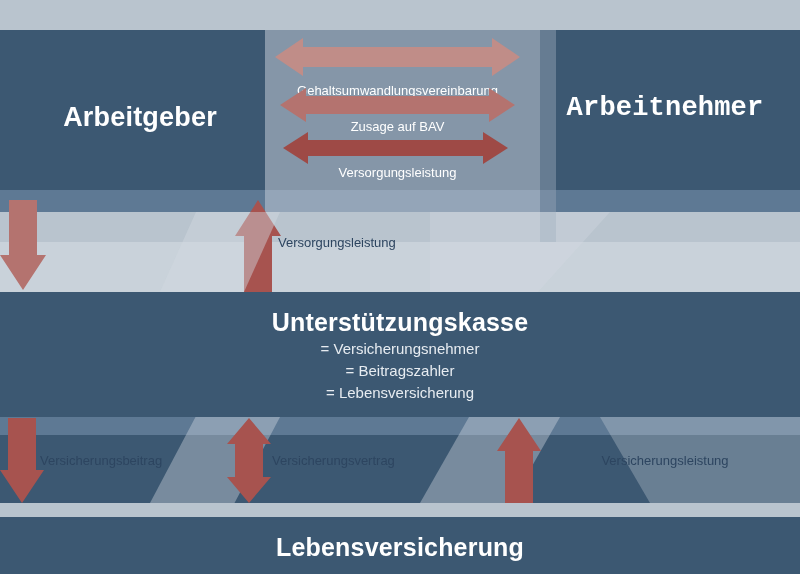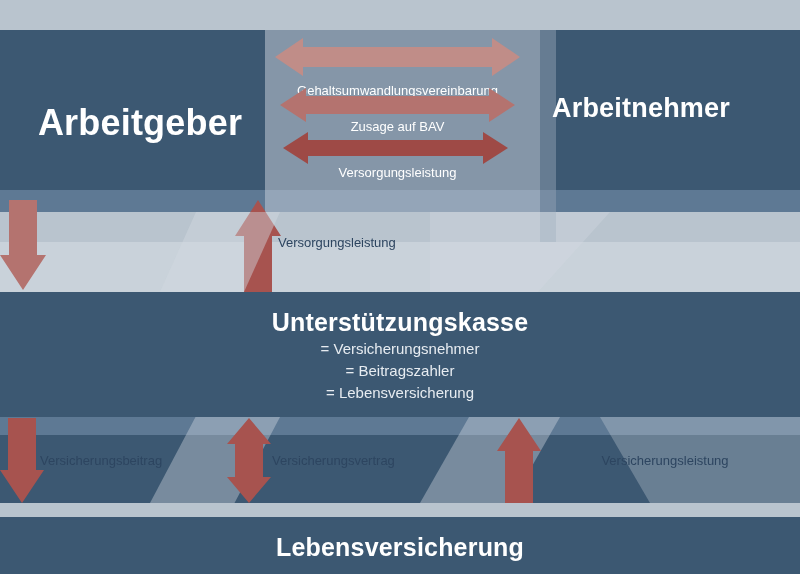--- a/index.html
+++ b/index.html
@@ -70,23 +70,23 @@
   <div class="band band-pale" style="top:242px;height:50px;"></div>
   <div class="band band-dark" style="top:292px;height:125px;"></div>
   <div class="band band-mid" style="top:417px;height:18px;"></div>
   <div class="band band-dark" style="top:435px;height:68px;"></div>
   <div class="band band-light" style="top:503px;height:14px;"></div>
   <div class="band band-dark" style="top:517px;height:57px;"></div>
 
   <div style="position:absolute;left:265px;top:30px;width:275px;height:182px;background:#c1cbd5;opacity:.55;"></div>
   <div style="position:absolute;left:540px;top:30px;width:16px;height:212px;background:#8fa0b1;opacity:.5;"></div>
 
-  <div class="zone-title" style="left:20px;top:102px;width:240px;font-size:36px;text-align:center;">Arbeitgeber</div>
+  <div class="zone-title" style="left:20px;top:102px;width:240px;font-size:27px;text-align:center;">Arbeitgeber</div>
 
-  <div class="zone-title" style="left:521px;top:93px;width:240px;font-size:27px;">Arbeitnehmer</div>
+  <div class="zone-title" style="left:545px;top:93px;width:240px;font-size:27px;font-family:Liberation Mono, monospace;">Arbeitnehmer</div>
 
   <div class="arrow-wrap" style="left:275px;top:38px;">
     <svg width="245" height="38" viewBox="0 0 245 38">
       <polygon points="0,19 28,0 28,9 217,9 217,0 245,19 217,38 217,29 28,29 28,38" fill="#c08d88" stroke="none"></polygon>
     </svg>
   </div>
   <div class="arrow-label" style="left:255px;top:83px;width:285px;font-size:13px;">Gehaltsumwandlungsvereinbarung</div>
 
   <div class="arrow-wrap" style="left:280px;top:88px;">
     <svg width="235" height="34" viewBox="0 0 235 34">

